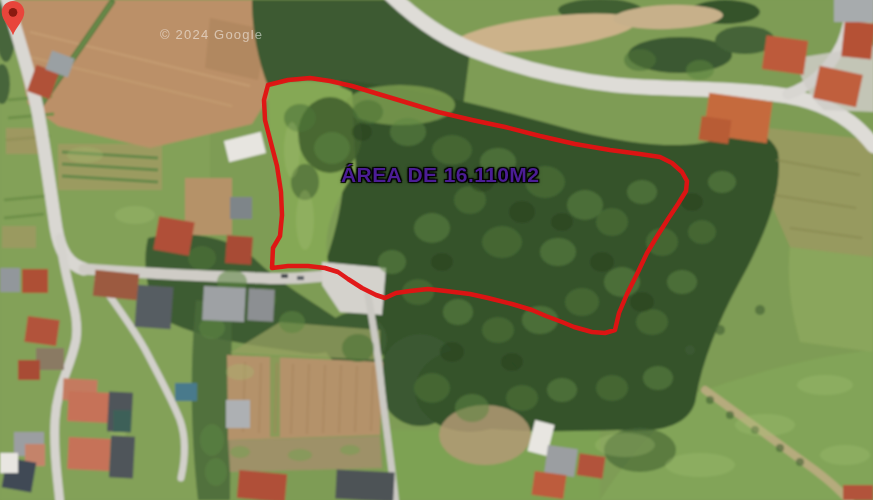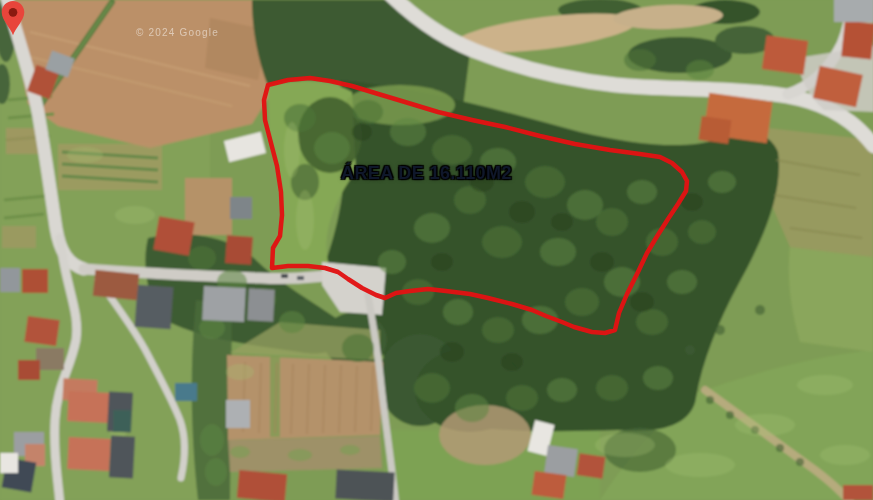--- a/index.html
+++ b/index.html
@@ -3,29 +3,29 @@
 <meta charset="utf-8">
 <style>
   html,body{margin:0;padding:0;background:#222;}
   .viewport{
     position:relative;width:873px;height:500px;overflow:hidden;
     font-family:"Liberation Sans",sans-serif;background:#7e9c55;
   }
   .viewport svg{position:absolute;left:0;top:0;display:block;}
   .area-label{
     position:absolute;left:341px;top:163px;
-    font-size:18px;font-weight:bold;letter-spacing:.4px;white-space:nowrap;
-    color:#0f172a;
+    font-size:21px;font-weight:bold;letter-spacing:.4px;white-space:nowrap;
+    color:#4c1d95;
     text-shadow:-1.3px -1.3px 1px rgba(0,0,0,.95),1.3px -1.3px 1px rgba(0,0,0,.95),
                 -1.3px 1.3px 1px rgba(0,0,0,.95),1.3px 1.3px 1px rgba(0,0,0,.95),
                 0 0 4px rgba(0,0,0,.55);
   }
   .watermark{
-    position:absolute;left:136px;top:27px;
-    font-size:10px;letter-spacing:1.2px;color:rgba(255,255,255,.5);white-space:nowrap;
+    position:absolute;left:160px;top:27px;
+    font-size:13px;letter-spacing:1.2px;color:rgba(255,255,255,.5);white-space:nowrap;
   }
   .pin-svg{position:absolute;left:368px;top:360px;width:26px;height:37px;}
   .overlay-svg{pointer-events:none;}
 </style>
 </head>
 <body>
 
 <div class="viewport">
 
   <svg width="873" height="500" viewBox="0 0 873 500">

